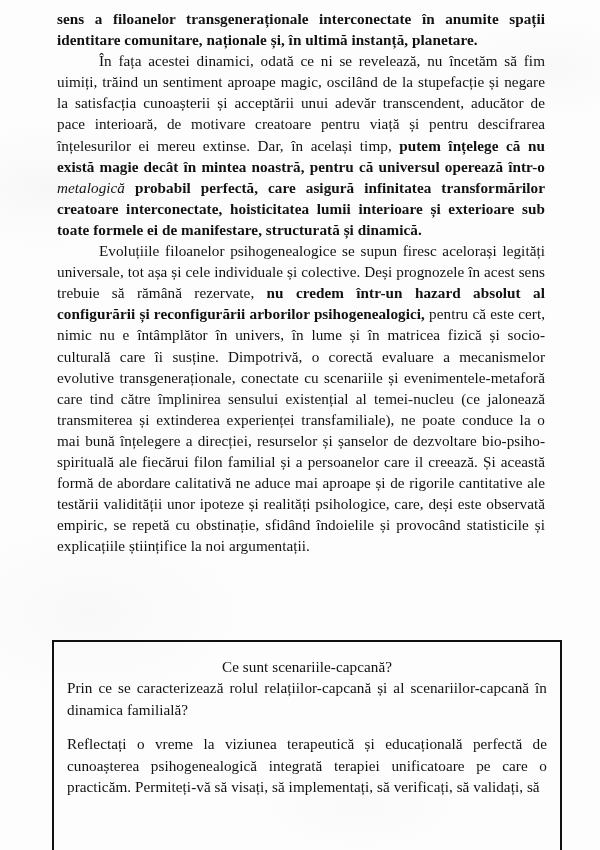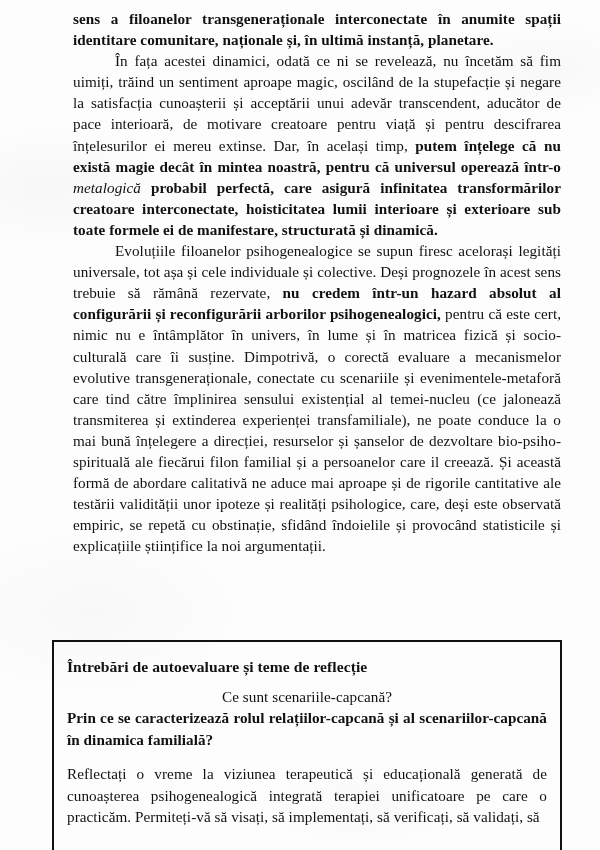--- a/index.html
+++ b/index.html
@@ -24,21 +24,21 @@
       radial-gradient(ellipse 180px 90px at 8% 22%, rgba(0,0,0,0.022), rgba(0,0,0,0) 70%),
       radial-gradient(ellipse 150px 70px at 92% 8%, rgba(0,0,0,0.018), rgba(0,0,0,0) 70%),
       radial-gradient(ellipse 220px 120px at 15% 72%, rgba(0,0,0,0.020), rgba(0,0,0,0) 72%),
       radial-gradient(ellipse 140px 60px at 60% 95%, rgba(0,0,0,0.016), rgba(0,0,0,0) 70%),
       radial-gradient(ellipse 120px 55px at 40% 48%, rgba(0,0,0,0.012), rgba(0,0,0,0) 70%),
       linear-gradient(#fdfdfd, #fdfdfd);
   }
 
   .text-col {
     position: absolute;
-    left: 73px;
+    left: 57px;
     top: 8px;
     width: 488px;
   }
 
   p {
     margin: 0;
     text-align: justify;
     font-size: 15.2px;
     line-height: 21.1px;
     text-indent: 42px;
@@ -70,39 +70,38 @@
     line-height: 22px;
     font-weight: bold;
     letter-spacing: 0.05px;
   }
   .qbox p {
     text-indent: 0;
     font-size: 15.2px;
     line-height: 21.4px;
   }
   .q-list p { text-align: center; }
-  .q-list p.wrap { text-align: justify; font-weight: bold; }
+  .q-list p.wrap { text-align: justify; }
   .spacer { height: 13px; }
 </style>
 </head>
 <body>
 
 <div class="page"></div>
 
 <div class="text-col">
   <p class="noindent"><span class="b">sens a filoanelor transgeneraționale interconectate în anumite spații identitare comunitare, naționale și, în ultimă instanță, planetare.</span></p>
 
   <p><span>În fața acestei dinamici, odată ce ni se revelează, nu încetăm să fim uimiți, trăind un sentiment aproape magic, oscilând de la stupefacție și negare la satisfacția cunoașterii și acceptării unui adevăr transcendent, aducător de pace interioară, de motivare creatoare pentru viață și pentru descifrarea înțelesurilor ei mereu extinse. Dar, în același timp, </span><span class="b">putem înțelege că nu există magie decât în mintea noastră, pentru că universul operează într-o </span><span class="bi">metalogică</span><span class="b"> probabil perfectă, care asigură infinitatea transformărilor creatoare interconectate, hoisticitatea lumii interioare și exterioare sub toate formele ei de manifestare, structurată și dinamică.</span></p>
 
   <p><span>Evoluțiile filoanelor psihogenealogice se supun firesc acelorași legități universale, tot așa și cele individuale și colective. Deși prognozele în acest sens trebuie să rămână rezervate, </span><span class="b">nu credem într-un hazard absolut al configurării și reconfigurării arborilor psihogenealogici,</span><span> pentru că este cert, nimic nu e întâmplător în univers, în lume și în matricea fizică și socio-culturală care îi susține. Dimpotrivă, o corectă evaluare a mecanismelor evolutive transgeneraționale, conectate cu scenariile și evenimentele-metaforă care tind către împlinirea sensului existențial al temei-nucleu (ce jalonează transmiterea și extinderea experienței transfamiliale), ne poate conduce la o mai bună înțelegere a direcției, resurselor și șanselor de dezvoltare bio-psiho-spirituală ale fiecărui filon familial și a persoanelor care il creează. Și această formă de abordare calitativă ne aduce mai aproape și de rigorile cantitative ale testării validității unor ipoteze și realități psihologice, care, deși este observată empiric, se repetă cu obstinație, sfidând îndoielile și provocând statisticile și explicațiile științifice la noi argumentații.</span></p>
 </div>
 
 <div class="qbox">
   <div class="qbox-inner">
-    <h2>Întrebări de autoevaluare și teme de reflecție</h2>
     <div class="q-list">
       <p>Ce sunt scenariile-capcană?</p>
       <p class="wrap">Prin ce se caracterizează rolul relațiilor-capcană și al scenariilor-capcană în dinamica familială?</p>
     </div>
     <div class="spacer"></div>
-    <p class="wrap">Reflectați o vreme la viziunea terapeutică și educațională generată de cunoașterea psihogenealogică integrată terapiei unificatoare pe care o practicăm. Permiteți-vă să visați, să implementați, să verificați, să validați, să</p>
+    <p class="wrap">Reflectați o vreme la viziunea terapeutică și educațională perfectă de cunoașterea psihogenealogică integrată terapiei unificatoare pe care o practicăm. Permiteți-vă să visați, să implementați, să verificați, să validați, să</p>
   </div>
 </div>
 
 </body></html>

